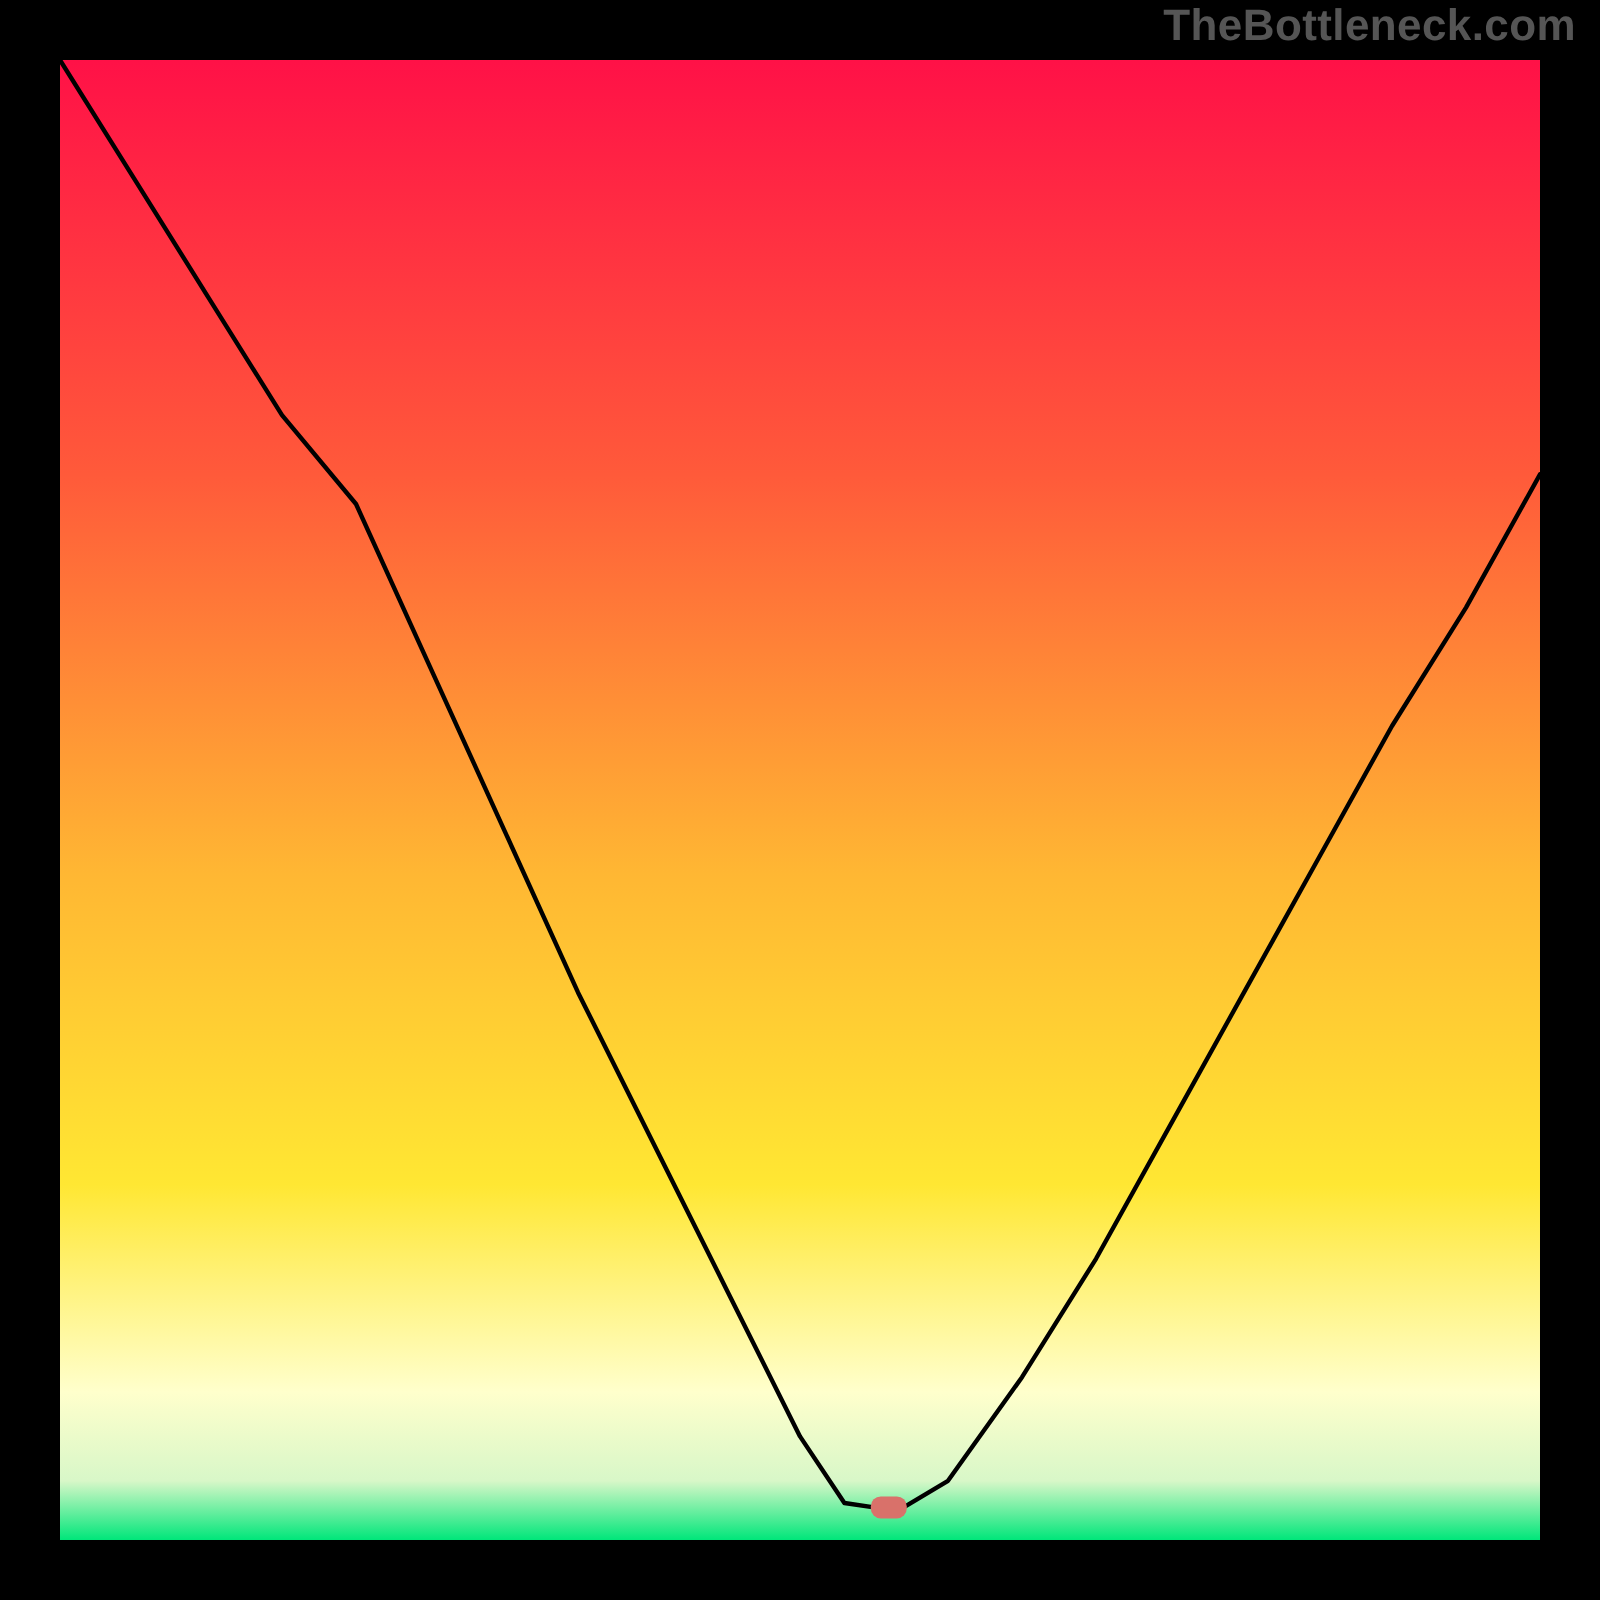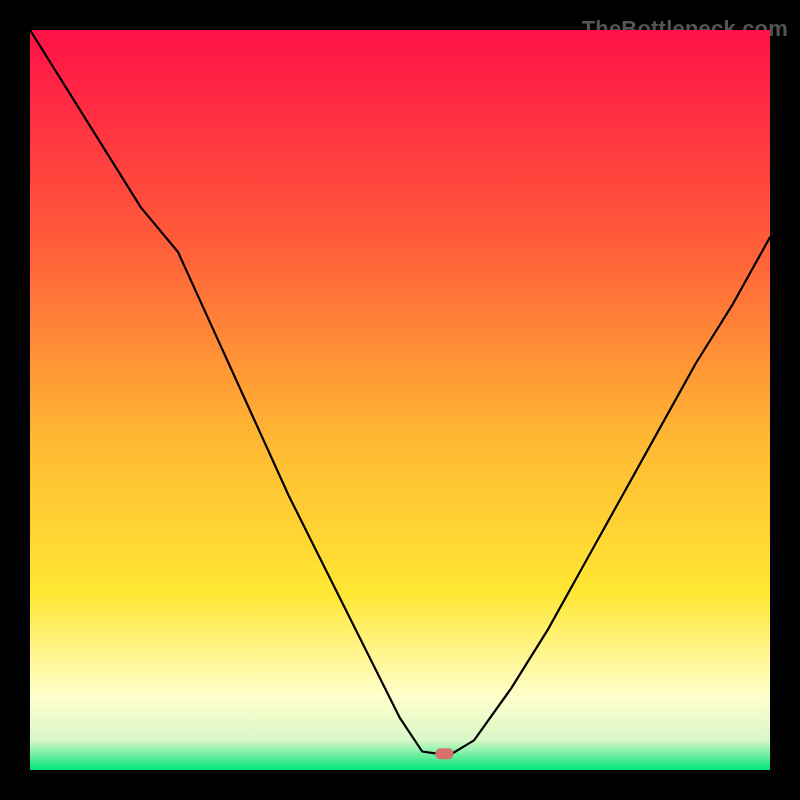--- a/index.html
+++ b/index.html
@@ -5,21 +5,21 @@
   * { margin: 0; padding: 0; box-sizing: border-box; }
   html, body { width: 800px; height: 800px; overflow: hidden; background: #000; }
   .frame {
     position: relative;
     width: 800px;
     height: 800px;
     background: #000;
   }
   .watermark {
     position: absolute;
-    top: 16px;
+    top: 0;
     right: 12px;
     font-family: Arial, sans-serif;
     font-size: 22px;
     font-weight: 600;
     color: #555;
     letter-spacing: 0.2px;
   }
   .plot {
     position: absolute;
     left: 30px;

